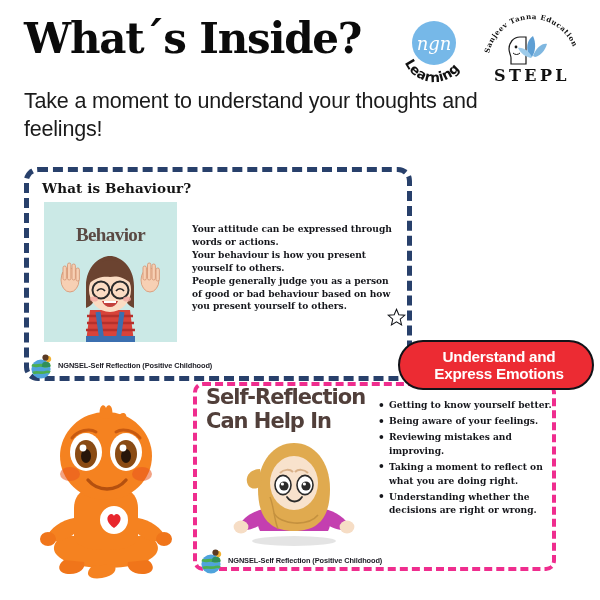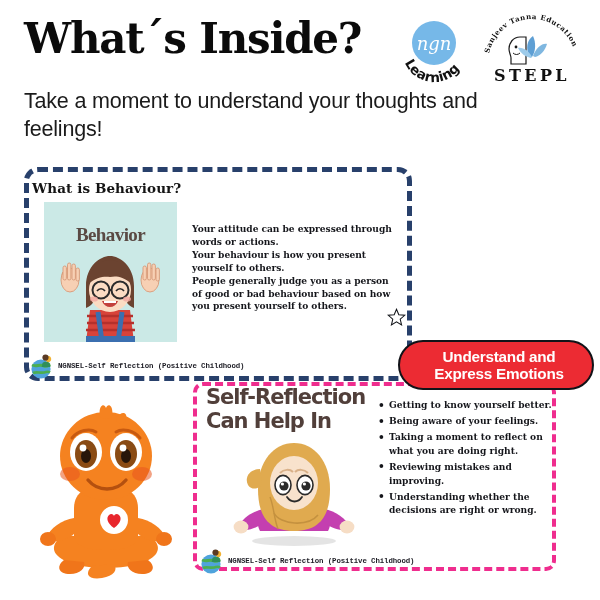--- a/index.html
+++ b/index.html
@@ -42,21 +42,21 @@
 
   
   .card1{
     position:absolute;left:24px;top:167px;width:388px;height:214px;
     border:5px dashed #28406b;
     border-radius:14px;
     background:#ffffff;
     box-sizing:border-box;
   }
   .card1-title{
-    position:absolute;left:32px;top:180px;
+    position:absolute;left:42px;top:180px;
     font-family:"DejaVu Serif",serif;
     font-weight:700;
     font-size:13.5px;
     color:#141414;
     letter-spacing:0.1px;
   }
   .beh-img{
     position:absolute;left:44px;top:202px;width:133px;height:140px;
     background:#cbe9e6;
     overflow:hidden;
@@ -80,21 +80,21 @@
     color:#15161b;
     letter-spacing:-0.05px;
   }
   .card1-body p{margin:0;}
 
   .foot1{
     position:absolute;left:28px;top:352px;
     display:flex;align-items:center;gap:2px;
   }
   .foot-label{
-    font-family:Liberation Mono, monospace;
+    font-family:Liberation Sans, sans-serif;
     font-weight:700;
     font-size:7.4px;
     color:#1c1c24;
     letter-spacing:-0.1px;
     white-space:nowrap;
     padding-bottom:1px;
   }
 
   
   .badge{
@@ -370,22 +370,22 @@
 
     <path d="M57 62 C61 68 68 68 72 62" fill="none" stroke="#2a2a2a" stroke-width="1.8" stroke-linecap="round"></path>
 
     <path d="M44 78 C50 90 78 92 88 80" fill="none" stroke="#c4913f" stroke-width="1.6"></path>
     <path d="M40 62 C44 72 44 84 48 94" fill="none" stroke="#c4913f" stroke-width="1.4"></path>
   </svg>
 
   <ul class="card2-list">
     <li>Getting to know yourself better.</li>
     <li>Being aware of your feelings.</li>
+    <li>Reviewing mistakes and improving.</li>
     <li>Taking a moment to reflect on what you are doing right.</li>
-    <li>Reviewing mistakes and improving.</li>
     <li>Understanding whether the decisions are right or wrong.</li>
   </ul>
 
   <div class="foot2">
     <svg class="globe-ico" width="28" height="28" viewBox="0 0 28 28" aria-hidden="true">
       <circle cx="13" cy="17" r="9.6" fill="#4fa3dc"></circle>
       <path d="M4 13 C8 15 12 12 16 14 C19 15 21 13 22.4 12.6" fill="none" stroke="#4caf50" stroke-width="3"></path>
       <path d="M5 21 C9 19 13 22 18 20 C20 19.4 21.4 20 22 20.4" fill="none" stroke="#4caf50" stroke-width="2.6"></path>
       <path d="M16 6 C18 3 22 3 23 6 C24 9 21 11 19 10 Z" fill="#f2b233"></path>
       <circle cx="17.5" cy="5.6" r="3.1" fill="#5a3a24"></circle>

